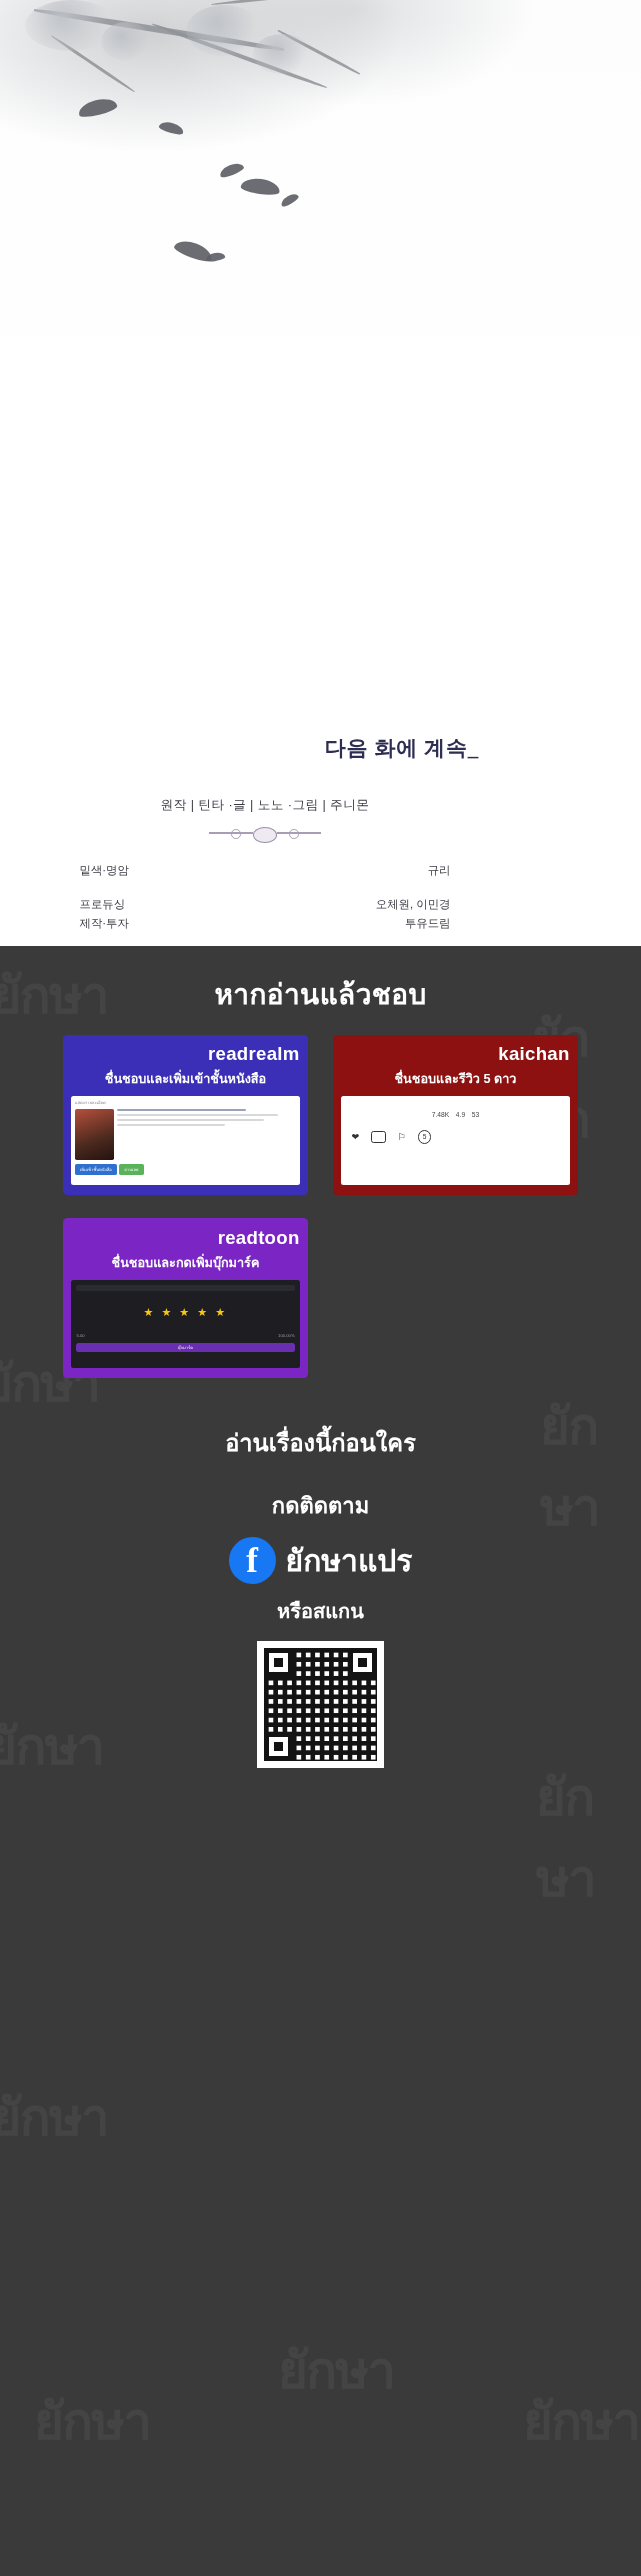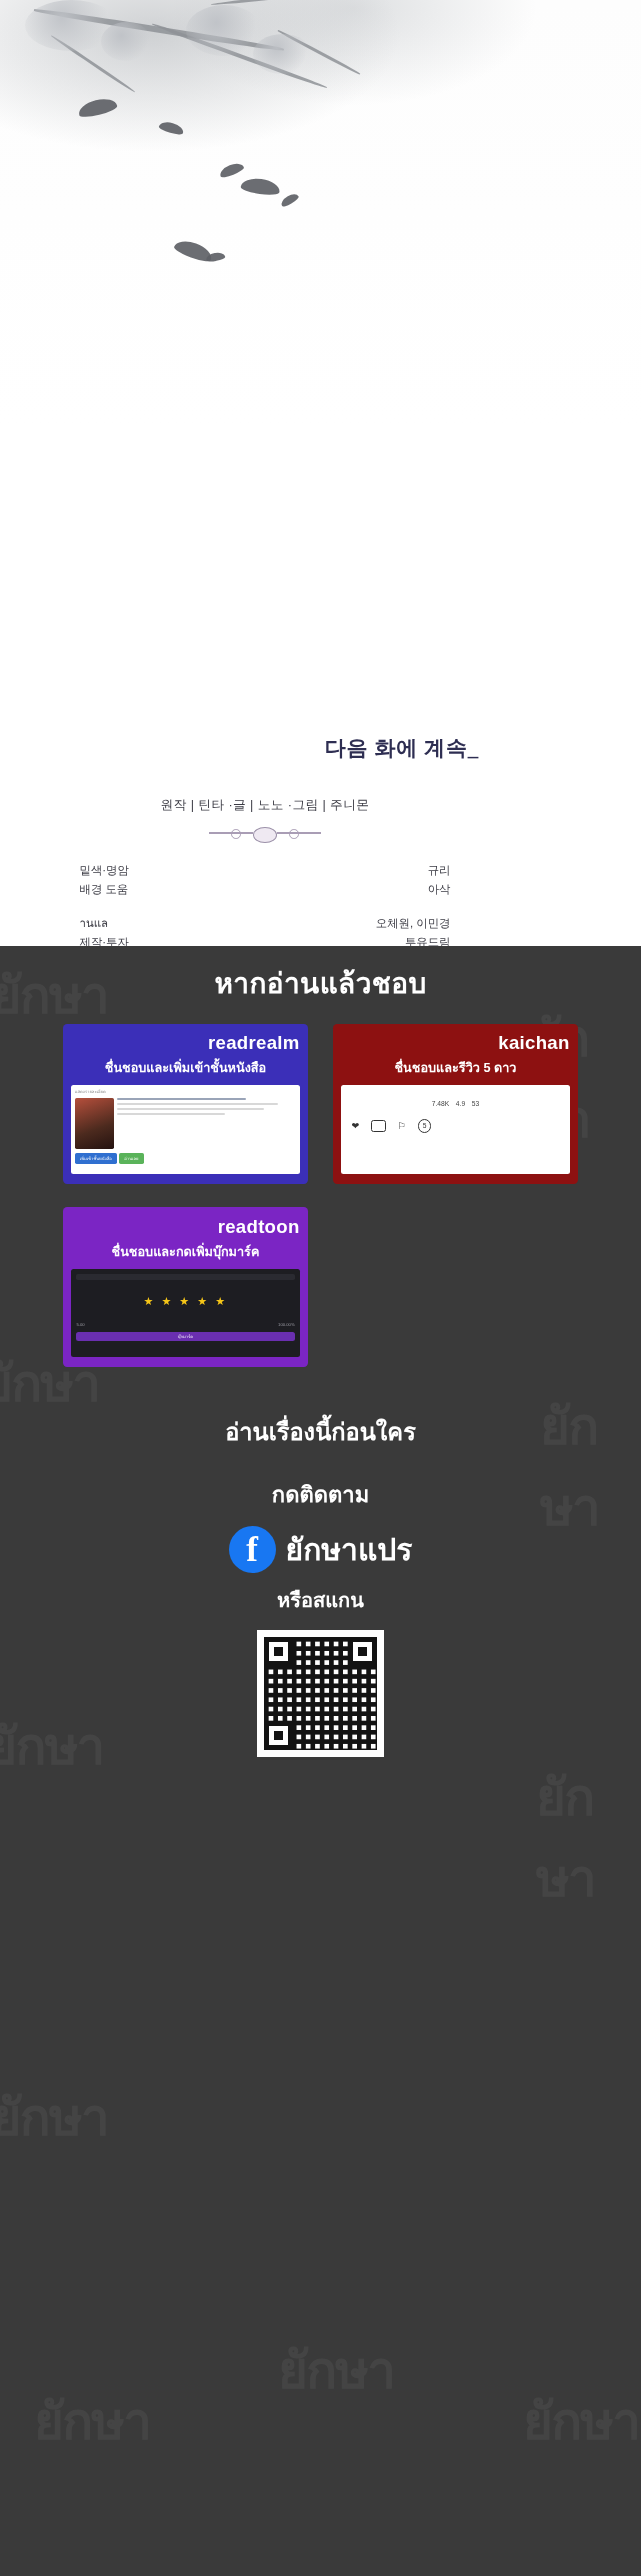--- a/index.html
+++ b/index.html
@@ -152,21 +152,21 @@
     letter-spacing:-1.7px;
     font-family:"Liberation Sans", sans-serif;
     user-select:none;
   }
   .promo-title{
     position:relative;
     text-align:center;
     color:#fff;
     font-size:28px;
     font-weight:bold;
-    padding-top:15px;
+    padding-top:26px;
     letter-spacing:0.4px;
   }
 
   .cards{
     position:relative;
     width:515px;
     margin:18.6px auto 0;
     display:grid;
     grid-template-columns:245px 245px;
     gap:23.6px 25px;
@@ -366,27 +366,23 @@
       <div class="orn-dot l"></div>
       <div class="orn-dot r"></div>
       <div class="orn-core"></div>
     </div>
 
     <div class="credit-grid">
       <div class="credit-row">
         <div class="lft">밑색·명암</div>
         <div class="rgt">규리</div>
       </div>
-      <div class="credit-row">
-        <div class="lft">배경 도움</div>
-        <div class="rgt">아삭</div>
-      </div>
       <div class="credit-gap"></div>
       <div class="credit-row">
-        <div class="lft">านแล</div>
+        <div class="lft">프로듀싱</div>
         <div class="rgt">오체원, 이민경</div>
       </div>
       <div class="credit-row">
         <div class="lft">제작·투자</div>
         <div class="rgt">투유드림</div>
       </div>
     </div>
 
     <div class="copyright">
       <div>본 작품은 (주) 투유드림이 저작권자와의 계약에 따라 발행한 것으로</div>

